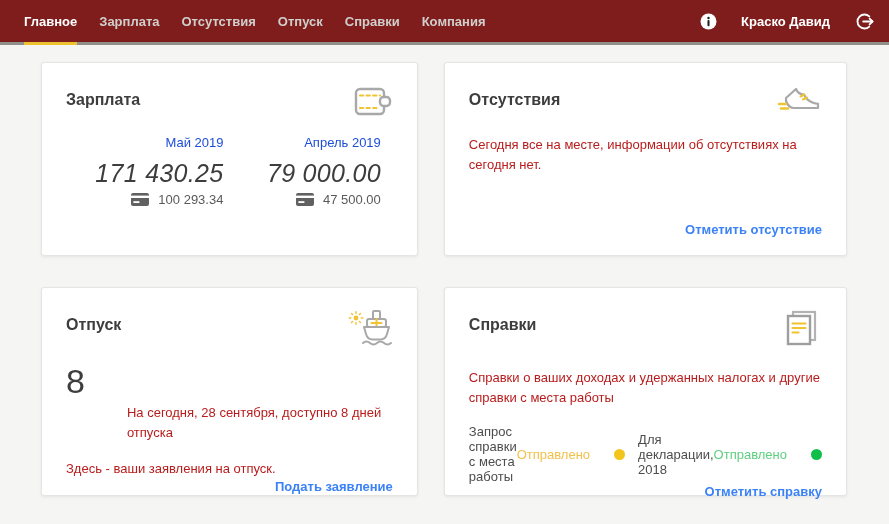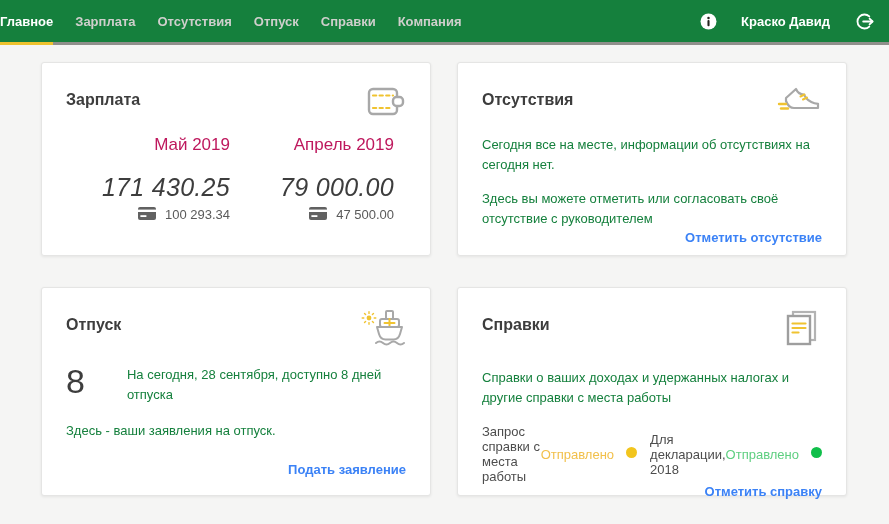--- a/index.html
+++ b/index.html
@@ -6,24 +6,24 @@
   html,body { width:889px; height:524px; }
   body {
     font-family:"Liberation Sans", sans-serif;
     background:#f5f5f4;
     color:#3f3f3f;
     overflow:hidden;
   }
   
   .navbar {
     height:45px;
-    background:#15803d;
+    background:#7f1d1d;
     border-bottom:3px solid #8f8f8b;
     display:flex;
-    padding:0 14px 0 0;
+    padding:0 14px 0 24px;
     position:relative;
   }
   .nav-tabs { display:flex; align-items:center; height:100%; }
   .nav-tab {
     position:relative;
     height:100%;
     display:flex;
     align-items:center;
     font-size:13px;
     font-weight:bold;
@@ -58,53 +58,53 @@
     box-shadow:0 1px 3px rgba(0,0,0,.07);
     padding:20px 24px 18px 24px;
     display:flex;
     flex-direction:column;
   }
   .card.row1 { height:194px; }
   .card.row2 { height:209px; }
   .card-head { display:flex; justify-content:space-between; align-items:flex-start; }
   .card-title { font-size:16px; font-weight:bold; color:#3d3d3d; padding-top:8px; }
   .card-icon { flex:0 0 auto; }
-  .card-text { font-size:13px; color:#15803d; line-height:1.55; }
+  .card-text { font-size:13px; color:#b91c1c; line-height:1.55; }
   .card-action {
     margin-top:auto;
     text-align:right;
     font-size:13px;
     font-weight:bold;
     color:#3b82f6;
     cursor:pointer;
   }
   
   .salary-cols { display:flex; margin-top:14px; }
   .salary-col { flex:1; text-align:right; }
   .salary-col.col2 { padding-right:12px; }
-  .salary-period { font-size:17px; color:#be185d; margin-bottom:18px; }
+  .salary-period { font-size:13px; color:#1d4ed8; margin-bottom:9px; }
   .salary-gross { font-size:25px; color:#3d3d3d; margin-bottom:4px; letter-spacing:.3px;font-style:italic; }
   .salary-paid {
-    display:inline-flex; align-items:flex-start; gap:9px;
+    display:inline-flex; align-items:center; gap:9px;
     font-size:13px; color:#5a5a5a;
   }
   
   .absences .card-text.first { margin-top:14px; }
   .absences .card-text.second { margin-top:14px; }
   
   .vacation-row { display:flex; align-items:flex-start; margin-top:16px; }
   .vacation-days { font-size:34px; color:#3d3d3d; line-height:1; margin-right:42px; }
-  .vacation-row .card-text { padding-top:1px; }
+  .vacation-row .card-text { padding-top:1px;margin-top:38px; }
   .vacation .card-text.second { margin-top:16px; }
   
   .certs .card-text.first { margin-top:20px; }
   .cert-list { margin-top:16px; display:flex; gap:13px; }
   .cert-row { display:flex; align-items:center; justify-content:space-between; }
   .cert-label { font-size:13px; color:#4d4d4d; }
-  .cert-status { display:flex; align-items:flex-start; gap:12px; font-size:13px; }
+  .cert-status { display:flex; align-items:center; gap:24px; font-size:13px; }
   .cert-status .dot { width:11px; height:11px; border-radius:50%; }
   .status-sent { color:#f2c04b; }
   .status-sent-dot { background:#f2c51d; }
   .status-approved { color:#5ecf80; }
   .status-approved-dot { background:#10bf4a; }
   svg { display:block; }
 </style>
 </head>
 <body>
 
@@ -197,21 +197,20 @@
         <svg width="46" height="38" viewBox="0 0 46 38" fill="none" stroke-linecap="round" stroke-linejoin="round">
           <path d="M10 15 L20 6 C21.5 9.5 24.5 11.5 28 11.5 L30 15 C33.5 19 38 20.5 42 20.8 L42 25 L18 25 C14 25 11.5 22 10 18 Z" stroke="#a8a8a8" stroke-width="2.2"></path>
           <path d="M24.5 13.5 L28.5 11.5" stroke="#f0c330" stroke-width="2"></path>
           <path d="M27 16.5 L31 14.5" stroke="#f0c330" stroke-width="2"></path>
           <path d="M3 21 L10 21" stroke="#f0c330" stroke-width="2.4"></path>
           <path d="M5 25.5 L12 25.5" stroke="#f0c330" stroke-width="2.4"></path>
         </svg>
       </span>
     </div>
     <p class="card-text first">Сегодня все на месте, информации об отсутствиях на сегодня нет.</p>
-    <p class="card-text second">Здесь вы можете отметить или согласовать своё отсутствие с руководителем</p>
     <div class="card-action">Отметить отсутствие</div>
   </div>
 
   <div class="card row2 vacation">
     <div class="card-head">
       <div class="card-title">Отпуск</div>
       <span class="card-icon">
         <svg width="46" height="40" viewBox="0 0 46 40" fill="none" stroke-linecap="round" stroke-linejoin="round">
           <circle cx="9" cy="10" r="2.4" fill="#f0c330"></circle>
           <g stroke="#f0c330" stroke-width="1.4">

